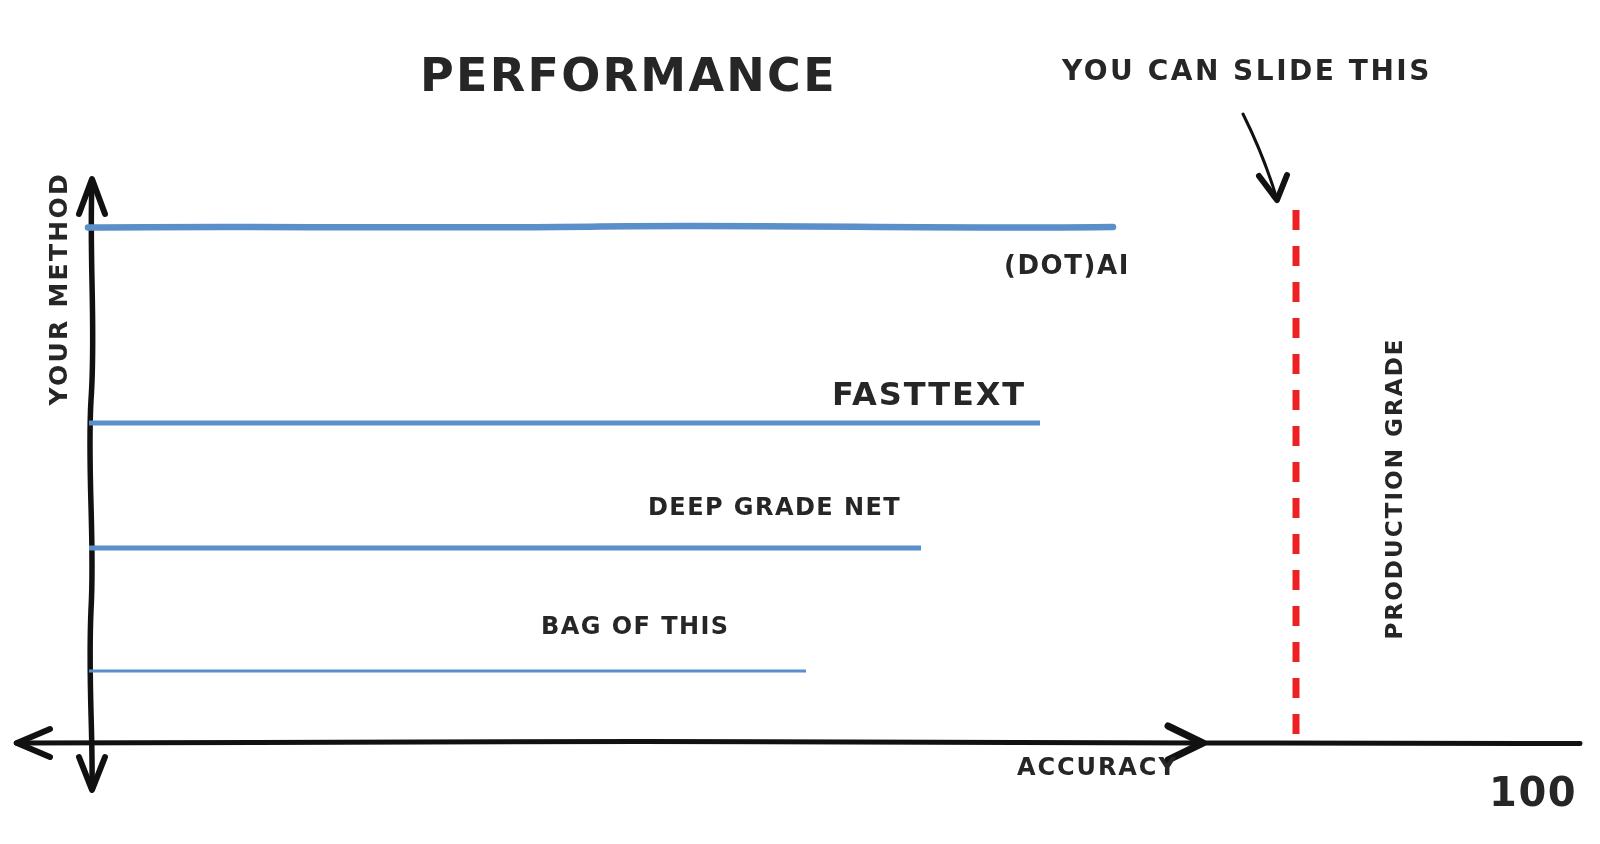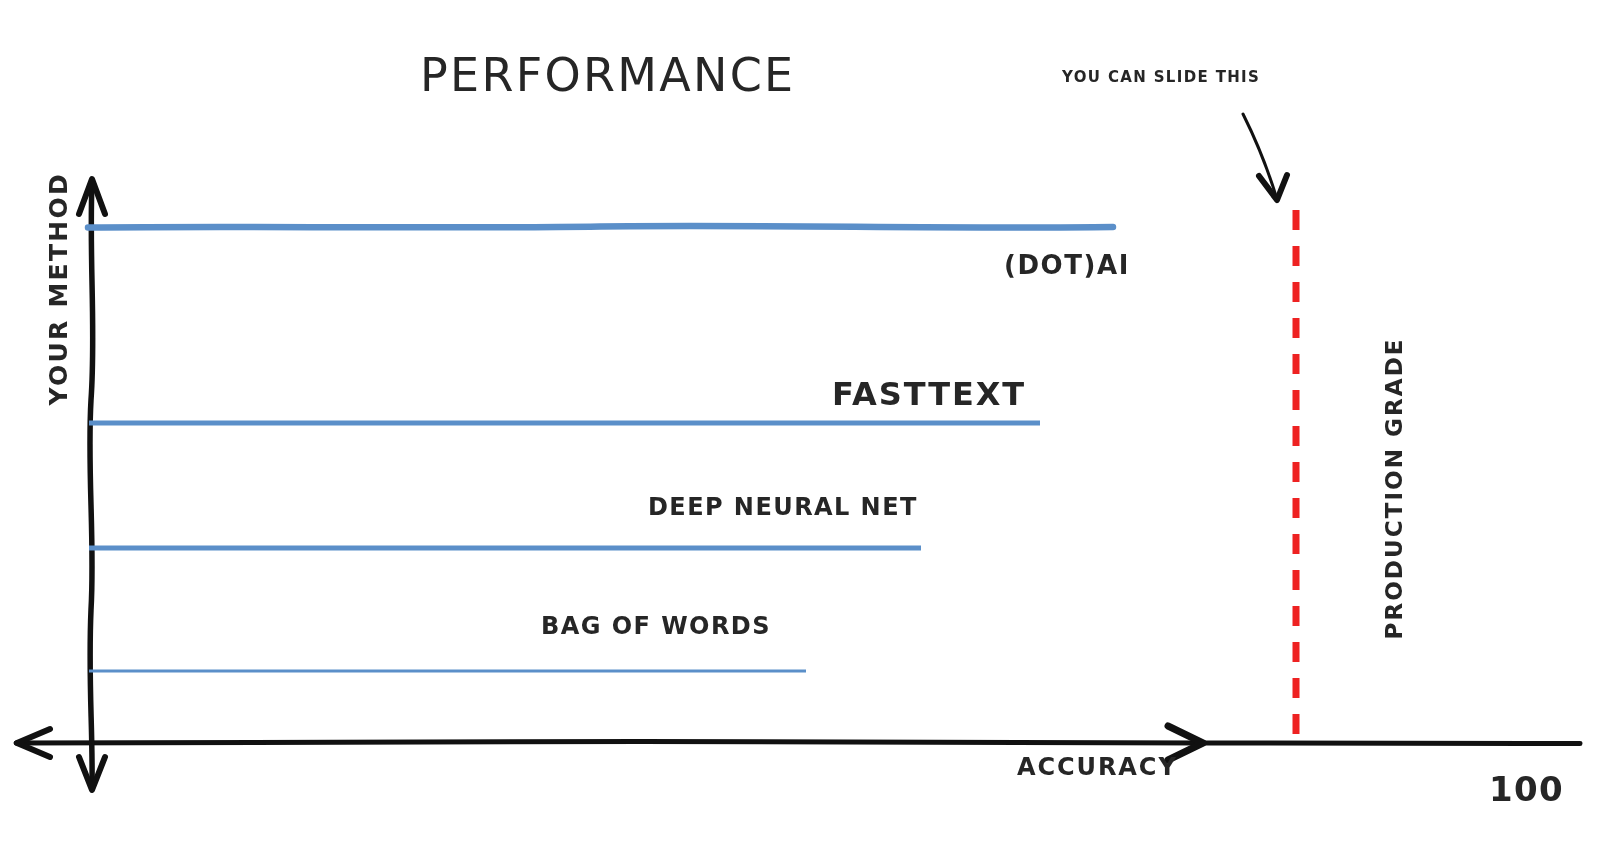--- a/index.html
+++ b/index.html
@@ -28,41 +28,41 @@
     letter-spacing: 0.06em;
     white-space: nowrap;
     line-height: 1;
     user-select: none;
   }
   #chart-title {
     font-size: 46px;
     letter-spacing: 0.05em;
     left: 420px;
     top: 52px;
-    font-weight: 400;
+    font-weight: 700;
     text-align: right;
   }
   #annotation-slide {
-    font-size: 15px;
+    font-size: 28px;
     left: 1062px;
-    top: 70px;
+    top: 57px;
     letter-spacing: 0.09em;
   }
   #bar-label-0 { font-size: 26px; left: 972px; top: 252px; margin-left: 32px; }
   #bar-label-1 { font-size: 32px; left: 832px; top: 378px; }
   #bar-label-2 { font-size: 24px; left: 648px; top: 495px; }
   #bar-label-3 { font-size: 24px; left: 541px; top: 614px; }
   #x-axis-label {
     font-size: 24px;
     left: 1017px;
     top: 755px;
     letter-spacing: 0.08em;
   }
   #axis-max-label {
-    font-size: 34px;
+    font-size: 40px;
     left: 1489px;
     top: 772px;
     letter-spacing: 0.04em;
   }
   #y-axis-label {
     font-size: 25px;
     left: -52px;
     top: 283px;
     width: 220px;
     text-align: center;
@@ -114,19 +114,19 @@
     <path d="M 1243 114 C 1256 140, 1268 170, 1276 196" stroke="#111111" stroke-width="3" fill="none" stroke-linecap="round"></path>
     <path d="M 1259 176 L 1277 200 L 1287 175" stroke="#111111" stroke-width="6" fill="none" stroke-linecap="round" stroke-linejoin="round"></path>
   </g>
 </svg>
 
 <div class="hand-text" id="chart-title">PERFORMANCE</div>
 <div class="hand-text" id="annotation-slide">YOU CAN SLIDE THIS</div>
 
 <div class="hand-text" id="bar-label-0">(DOT)AI</div>
 <div class="hand-text" id="bar-label-1">FASTTEXT</div>
-<div class="hand-text" id="bar-label-2">DEEP NEURAL NET</div>
-<div class="hand-text" id="bar-label-3">BAG OF WORDS</div>
+<div class="hand-text" id="bar-label-2">DEEP GRADE NET</div>
+<div class="hand-text" id="bar-label-3">BAG OF THIS</div>
 
 <div class="hand-text" id="x-axis-label">ACCURACY</div>
 <div class="hand-text" id="axis-max-label">100</div>
 <div class="hand-text" id="y-axis-label">YOUR METHOD</div>
 <div class="hand-text" id="threshold-label">PRODUCTION GRADE</div>
 
 </body></html>

